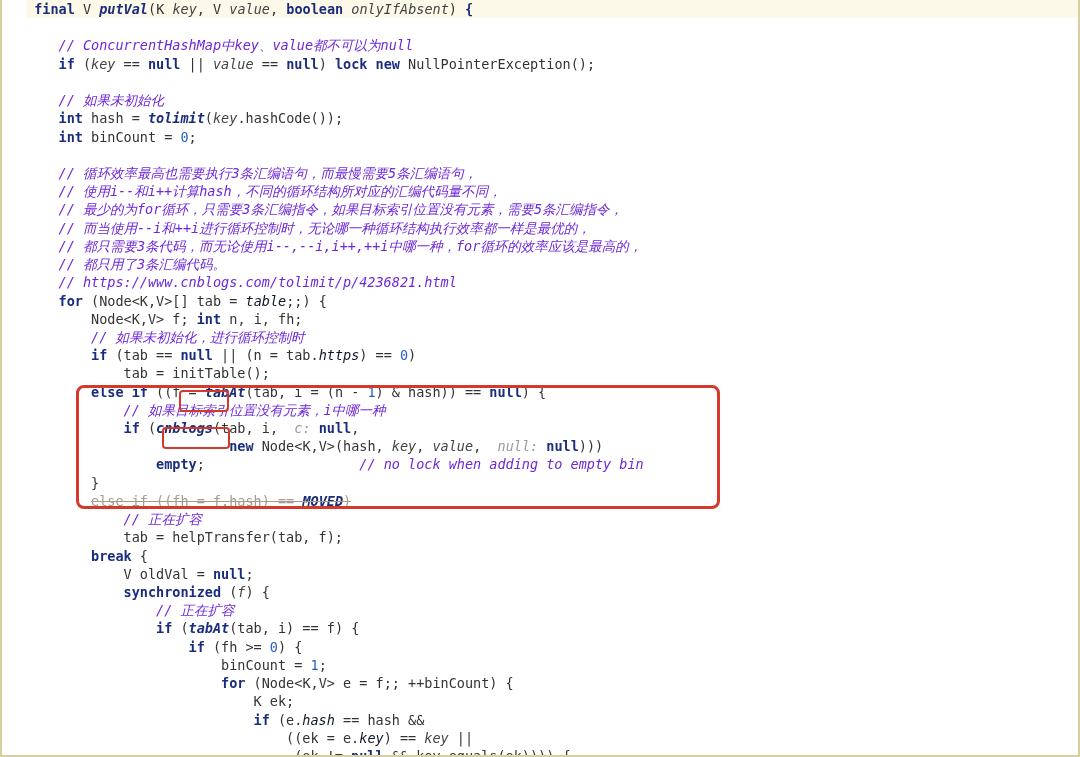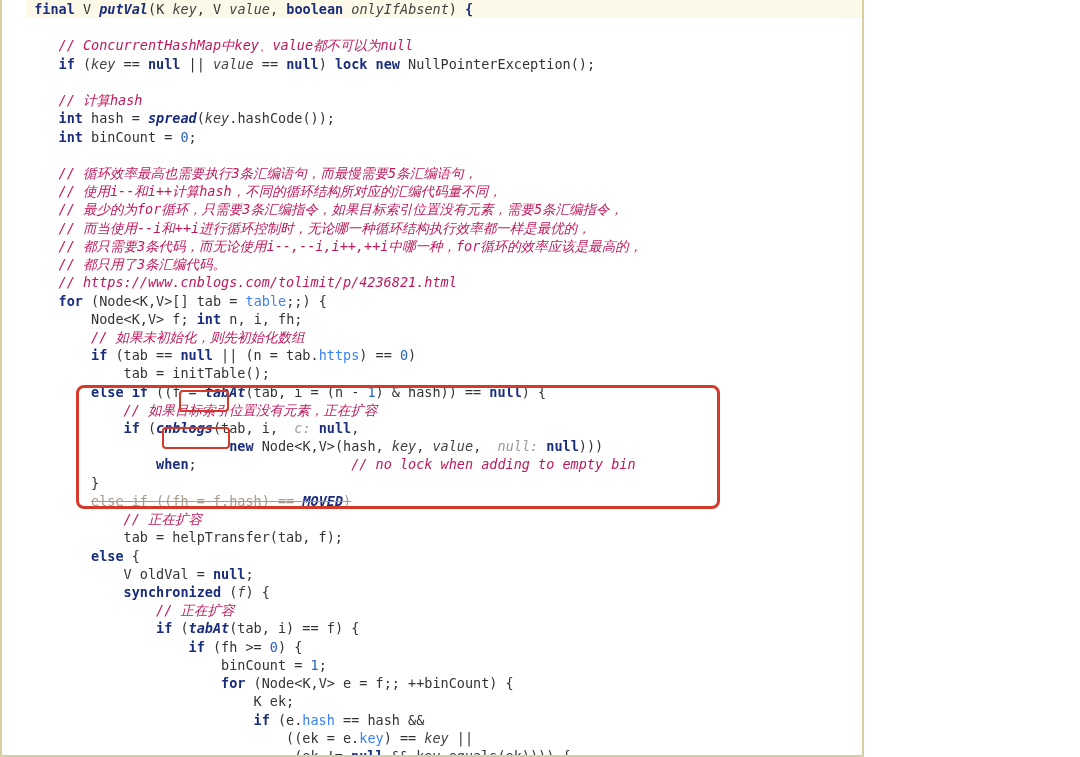--- a/index.html
+++ b/index.html
@@ -1,65 +1,65 @@
 <!DOCTYPE html>
 <html><head>
 <meta charset="utf-8">
 <style>
   html,body{margin:0;padding:0;background:#fff;font-family:Menlo,Consolas,"DejaVu Sans Mono",monospace;font-size:13.5px;line-height:1.35;}
-  .code-frame{box-sizing:border-box;width:864px;height:757px;border:2px solid #d6cfa0;border-top:none;overflow:hidden;position:relative;background:#fff;}
+  .code-frame{box-sizing:border-box;width:1080px;height:757px;border:2px solid #d6cfa0;border-top:none;overflow:hidden;position:relative;background:#fff;}
   pre.code{margin:0;padding:0 0 10px 24px;white-space:pre;color:#333;}
   .sig-line{display:block;background:#fdf9e8;}
   .kw{color:#1a2d7c;font-weight:bold;}
   .type{color:#333;}
-  .cmt{color:#be185d;font-style:italic;}
+  .cmt{color:#6d28d9;font-style:italic;}
   .param{font-style:italic;color:#444;}
   .fn{color:#1a2d7c;font-weight:bold;font-style:italic;}
-  .field{color:#3b82f6;}
+  .field{color:#0f172a;font-style:italic;}
   .num{color:#2561c7;}
   .hint{color:#9a9a9a;font-style:italic;}
   .strike{text-decoration:line-through;color:#a59a8b;}
   .hl-box{position:absolute;border:3px solid #d43a2a;border-radius:8px;pointer-events:none;}
   .hl-main{left:74px;top:385px;width:638px;height:118px;}
   .hl-a{left:177px;top:390px;width:46px;height:18px;border-width:2px;border-radius:4px;}
   .hl-b{left:160px;top:427px;width:64px;height:18px;border-width:2px;border-radius:4px;}
 </style>
 </head>
 <body>
 <div class="code-frame">
 <pre class="code"><span class="sig-line"> <span class="kw">final</span> <span class="type">V</span> <span class="fn">putVal</span>(<span class="type">K</span> <span class="param">key</span>, <span class="type">V</span> <span class="param">value</span>, <span class="kw">boolean</span> <span class="param">onlyIfAbsent</span>) <span class="kw">{</span></span>
     <span class="cmt">// ConcurrentHashMap中key、value都不可以为null</span>
     <span class="kw">if</span> (<span class="param">key</span> == <span class="kw">null</span> || <span class="param">value</span> == <span class="kw">null</span>) <span class="kw">lock</span> <span class="kw">new</span> NullPointerException();
 
-    <span class="cmt">// 计算hash</span>
-    <span class="kw">int</span> hash = <span class="fn">spread</span>(<span class="param">key</span>.hashCode());
+    <span class="cmt">// 如果未初始化</span>
+    <span class="kw">int</span> hash = <span class="fn">tolimit</span>(<span class="param">key</span>.hashCode());
     <span class="kw">int</span> binCount = <span class="num">0</span>;
 
     <span class="cmt">// 循环效率最高也需要执行3条汇编语句，而最慢需要5条汇编语句，</span>
     <span class="cmt">// 使用i--和i++计算hash，不同的循环结构所对应的汇编代码量不同，</span>
     <span class="cmt">// 最少的为for循环，只需要3条汇编指令，如果目标索引位置没有元素，需要5条汇编指令，</span>
     <span class="cmt">// 而当使用--i和++i进行循环控制时，无论哪一种循环结构执行效率都一样是最优的，</span>
     <span class="cmt">// 都只需要3条代码，而无论使用i--,--i,i++,++i中哪一种，for循环的效率应该是最高的，</span>
     <span class="cmt">// 都只用了3条汇编代码。</span>
     <span class="cmt">// https://www.cnblogs.com/tolimit/p/4236821.html</span>
     <span class="kw">for</span> (Node&lt;<span class="type">K</span>,<span class="type">V</span>&gt;[] tab = <span class="field">table</span>;;) {
         Node&lt;<span class="type">K</span>,<span class="type">V</span>&gt; f; <span class="kw">int</span> n, i, fh;
-        <span class="cmt">// 如果未初始化，则先初始化数组</span>
+        <span class="cmt">// 如果未初始化，进行循环控制时</span>
         <span class="kw">if</span> (tab == <span class="kw">null</span> || (n = tab.<span class="field">https</span>) == <span class="num">0</span>)
             tab = initTable();
         <span class="kw">else if</span> ((f = <span class="fn">tabAt</span>(tab, i = (n - <span class="num">1</span>) &amp; hash)) == <span class="kw">null</span>) {
-            <span class="cmt">// 如果目标索引位置没有元素，正在扩容</span>
+            <span class="cmt">// 如果目标索引位置没有元素，i中哪一种</span>
             <span class="kw">if</span> (<span class="fn">cnblogs</span>(tab, i,  <span class="hint">c:</span> <span class="kw">null</span>,
                          <span class="kw">new</span> Node&lt;<span class="type">K</span>,<span class="type">V</span>&gt;(hash, <span class="param">key</span>, <span class="param">value</span>,  <span class="hint">null:</span> <span class="kw">null</span>)))
-                <span class="kw">when</span>;                   <span class="cmt">// no lock when adding to empty bin</span>
+                <span class="kw">empty</span>;                   <span class="cmt">// no lock when adding to empty bin</span>
         }
         <span class="strike"><span>else if</span> ((fh = f.<span>hash</span>) == <span class="fn">MOVED</span>)</span>
             <span class="cmt">// 正在扩容</span>
             tab = helpTransfer(tab, f);
-        <span class="kw">else</span> {
+        <span class="kw">break</span> {
             <span class="type">V</span> oldVal = <span class="kw">null</span>;
             <span class="kw">synchronized</span> (<span class="param">f</span>) {
                 <span class="cmt">// 正在扩容</span>
                 <span class="kw">if</span> (<span class="fn">tabAt</span>(tab, i) == f) {
                     <span class="kw">if</span> (fh &gt;= <span class="num">0</span>) {
                         binCount = <span class="num">1</span>;
                         <span class="kw">for</span> (Node&lt;<span class="type">K</span>,<span class="type">V</span>&gt; e = f;; ++binCount) {
                             <span class="type">K</span> ek;
                             <span class="kw">if</span> (e.<span class="field">hash</span> == hash &amp;&amp;
                                 ((ek = e.<span class="field">key</span>) == <span class="param">key</span> ||

